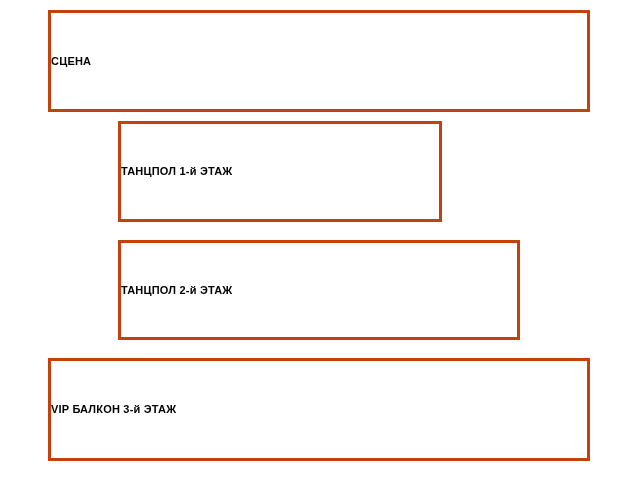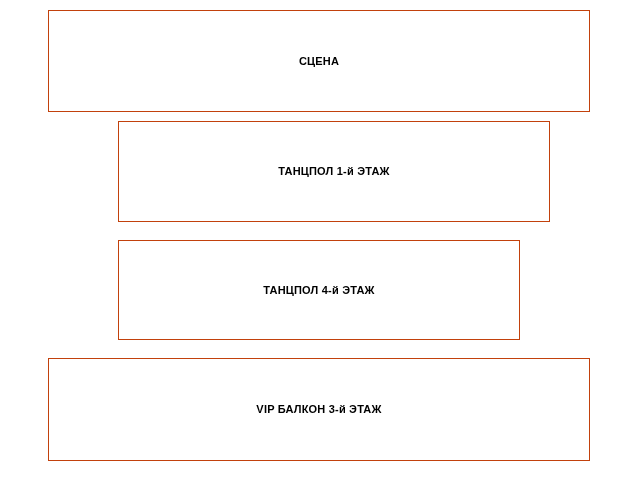--- a/index.html
+++ b/index.html
@@ -15,41 +15,41 @@
     position: relative;
     width: 640px;
     height: 477px;
     background: #ffffff;
     overflow: hidden;
   }
   .zone {
     position: absolute;
     box-sizing: border-box;
     background: #ffffff;
-    border: 1px solid #c2410c;
+    border: 3px solid #c2410c;
     display: flex;
     align-items: center;
-    justify-content: center;
+    justify-content: flex-start;
   }
   .zone-label {
     font-size: 11px;
     font-weight: bold;
     color: #000000;
     letter-spacing: 0.2px;
     line-height: 1;
     white-space: nowrap;
     text-align: center;
   }
 
   
   #zone-stage {
     left: 48px;  top: 10px;  width: 542px; height: 102px;
   }
   #zone-dancefloor-1 {
-    left: 118px; top: 121px; width: 432px; height: 101px;
+    left: 118px; top: 121px; width: 324px; height: 101px;
   }
   #zone-dancefloor-2 {
     left: 118px; top: 240px; width: 402px; height: 100px;
   }
   #zone-vip-balcony-2 {
     left: 48px;  top: 358px; width: 542px; height: 103px;
   }
 </style>
 </head>
 <body>
@@ -58,20 +58,20 @@
 
   <div class="zone" id="zone-stage">
     <span class="zone-label">СЦЕНА</span>
   </div>
 
   <div class="zone" id="zone-dancefloor-1">
     <span class="zone-label">ТАНЦПОЛ 1-й ЭТАЖ</span>
   </div>
 
   <div class="zone" id="zone-dancefloor-2">
-    <span class="zone-label">ТАНЦПОЛ 4-й ЭТАЖ</span>
+    <span class="zone-label">ТАНЦПОЛ 2-й ЭТАЖ</span>
   </div>
 
   <div class="zone" id="zone-vip-balcony-2">
     <span class="zone-label">VIP БАЛКОН 3-й ЭТАЖ</span>
   </div>
 
 </div>
 
 </body></html>

